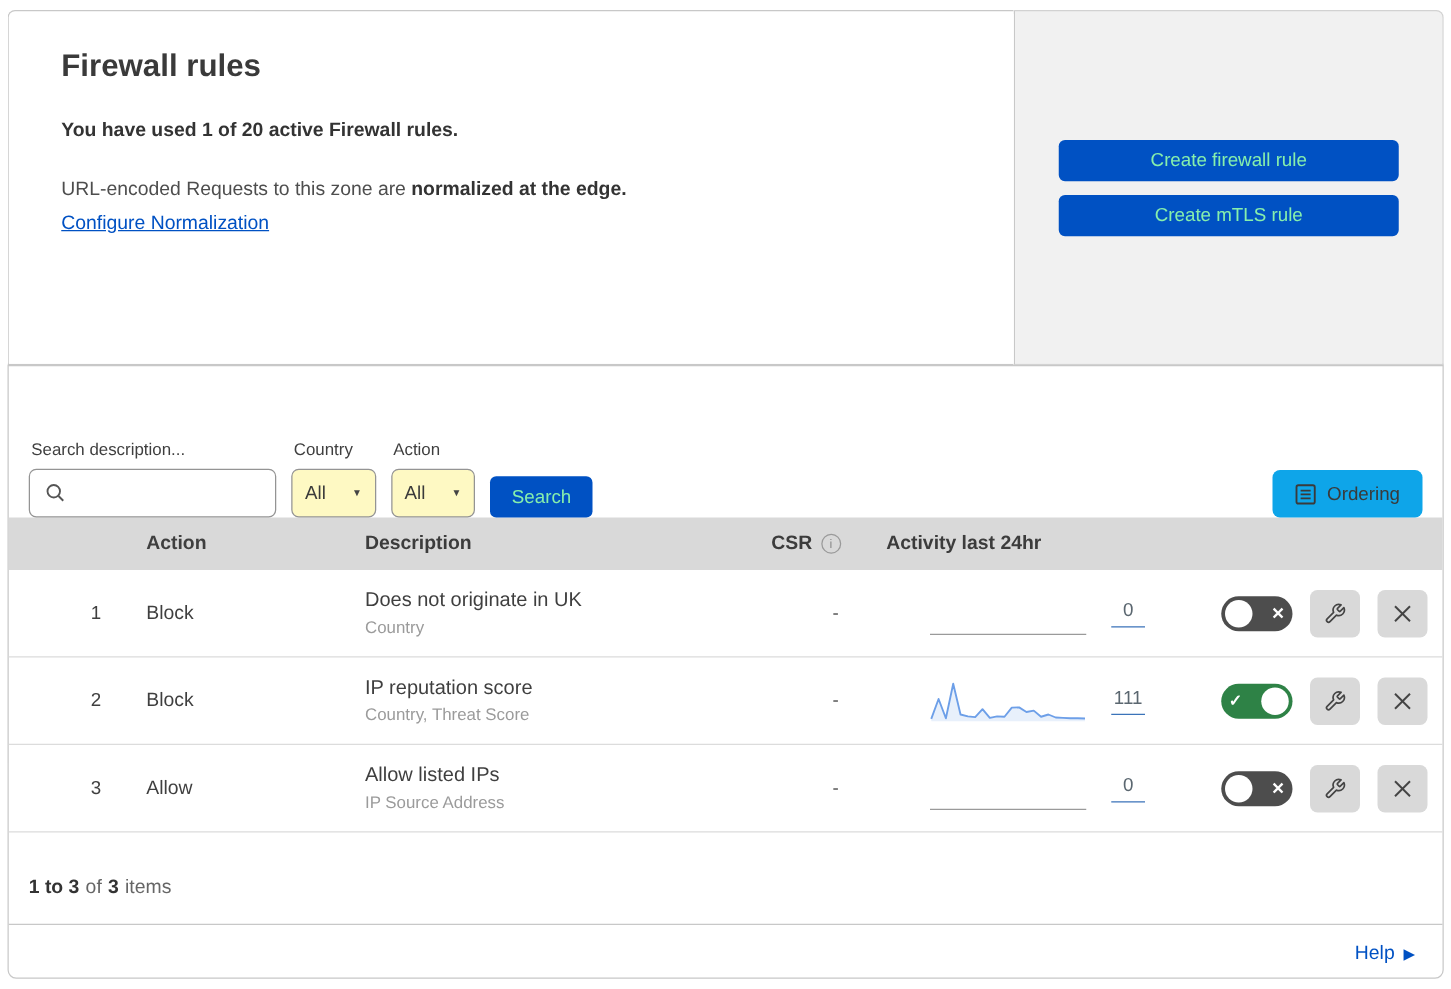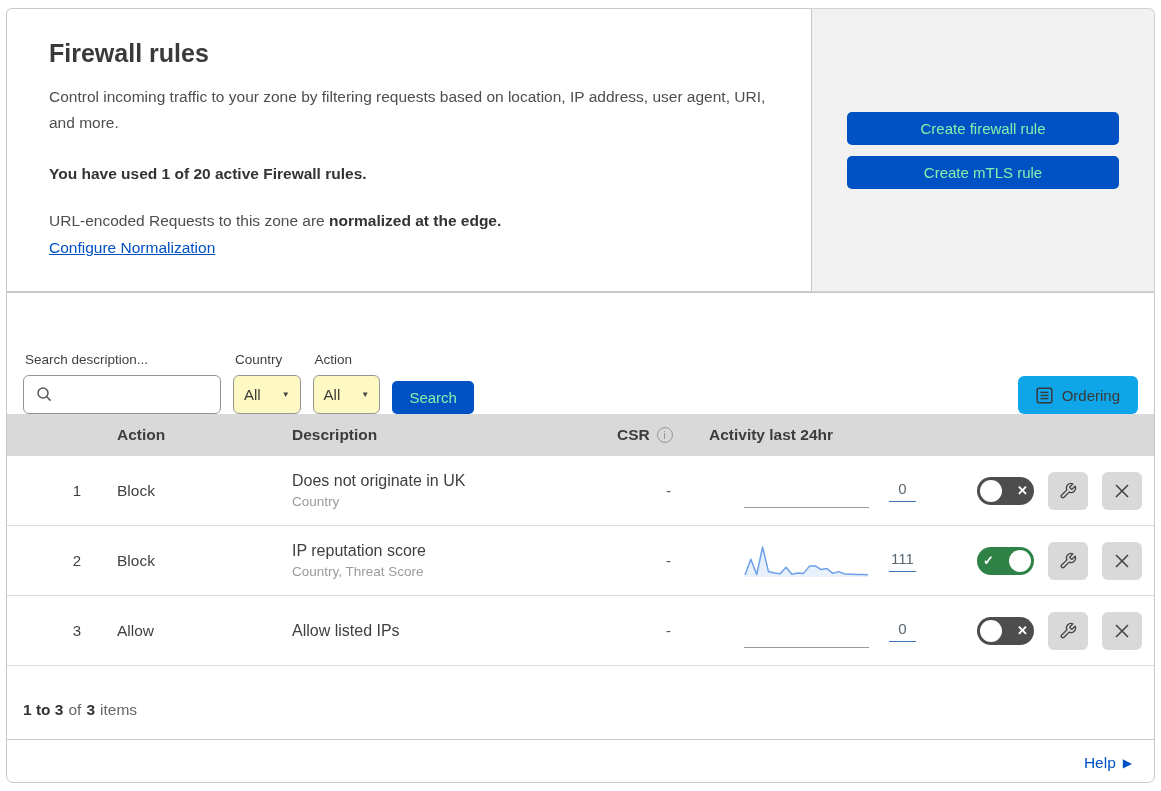--- a/index.html
+++ b/index.html
@@ -114,21 +114,20 @@
   svg { display:block; }
 </style>
 </head>
 <body>
 
 <div class="page">
 
   <div class="top-row">
     <section class="intro-card">
       <h1>Firewall rules</h1>
-      <p class="intro-desc">Control incoming traffic to your zone by filtering requests based on location, IP address, user agent, URI, and more.</p>
       <p class="intro-usage">You have used 1 of 20 active Firewall rules.</p>
       <p class="intro-norm"><span>URL-encoded Requests to this zone are </span><strong>normalized at the edge.</strong></p>
       <a class="intro-link">Configure Normalization</a>
     </section>
     <aside class="actions-panel">
       <button class="btn-primary panel-btn">Create firewall rule</button>
       <button class="btn-primary panel-btn">Create mTLS rule</button>
     </aside>
   </div>
 
@@ -259,20 +258,21 @@
           </span>
         </button>
       </div>
     </div>
 
     <div class="trow">
       <div class="col-num">3</div>
       <div class="col-action">Allow</div>
       <div class="col-desc">
         <div class="desc-main">Allow listed IPs</div>
+        <div class="desc-sub">IP Source Address</div>
       </div>
       <div class="col-csr">-</div>
       <div class="col-activity">
         <div class="spark flat"></div>
         <a class="count">0</a>
       </div>
       <div class="col-controls">
         <button class="toggle off">
             <span class="knob"></span>
             <span class="tg-glyph">✕</span>

